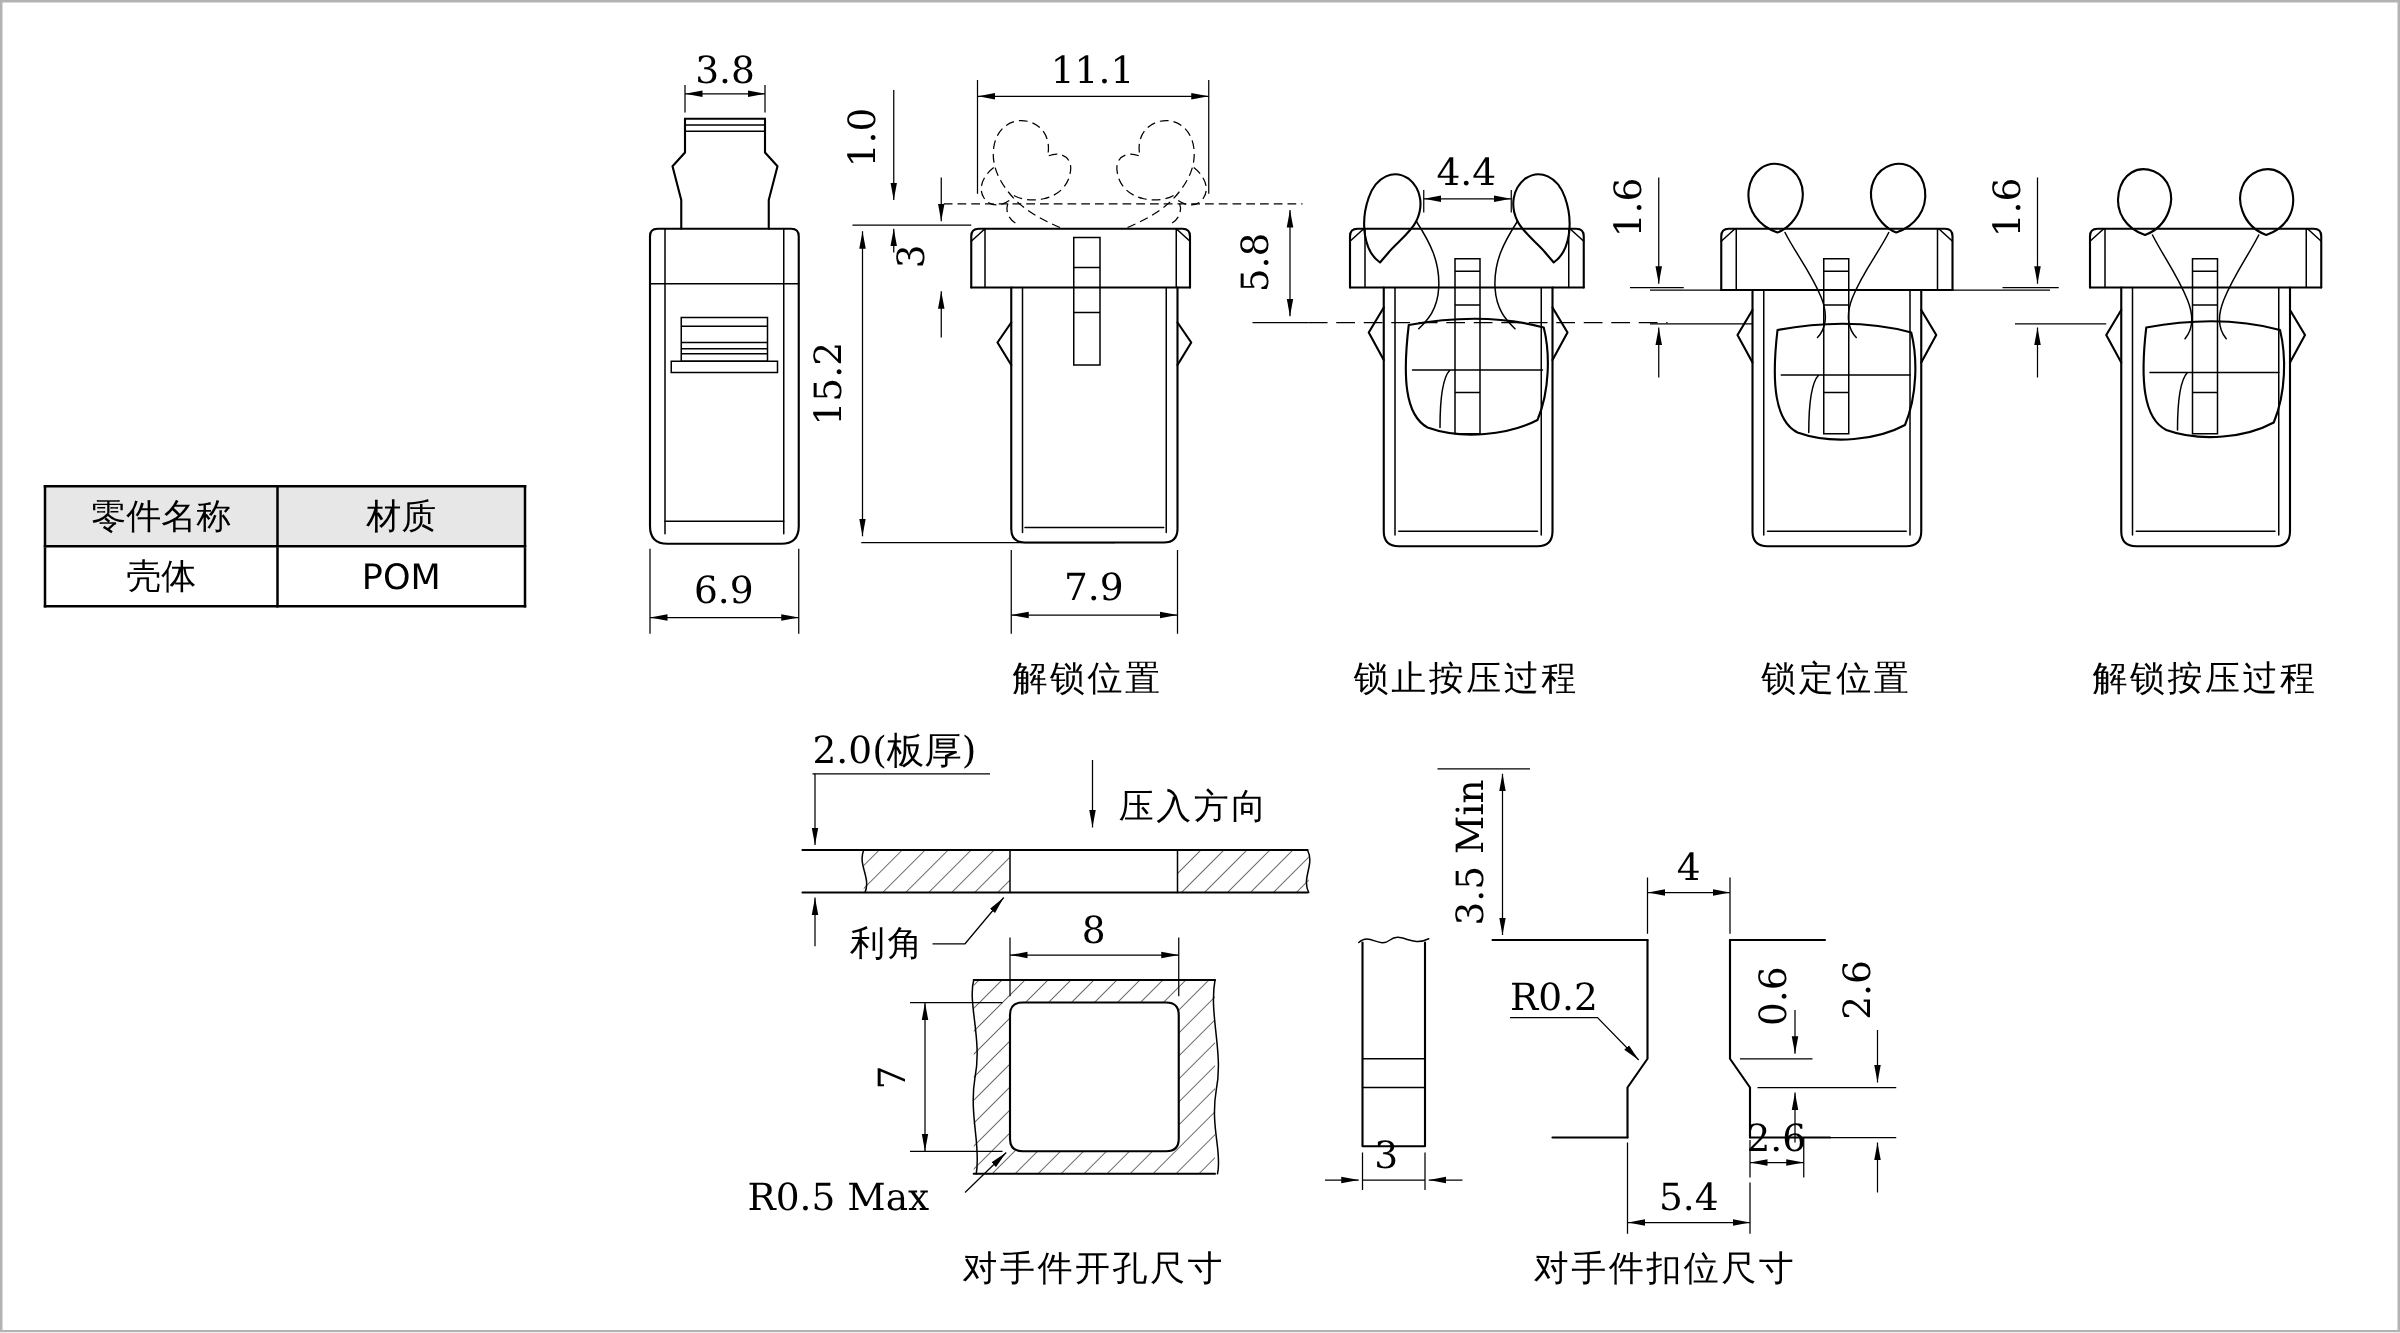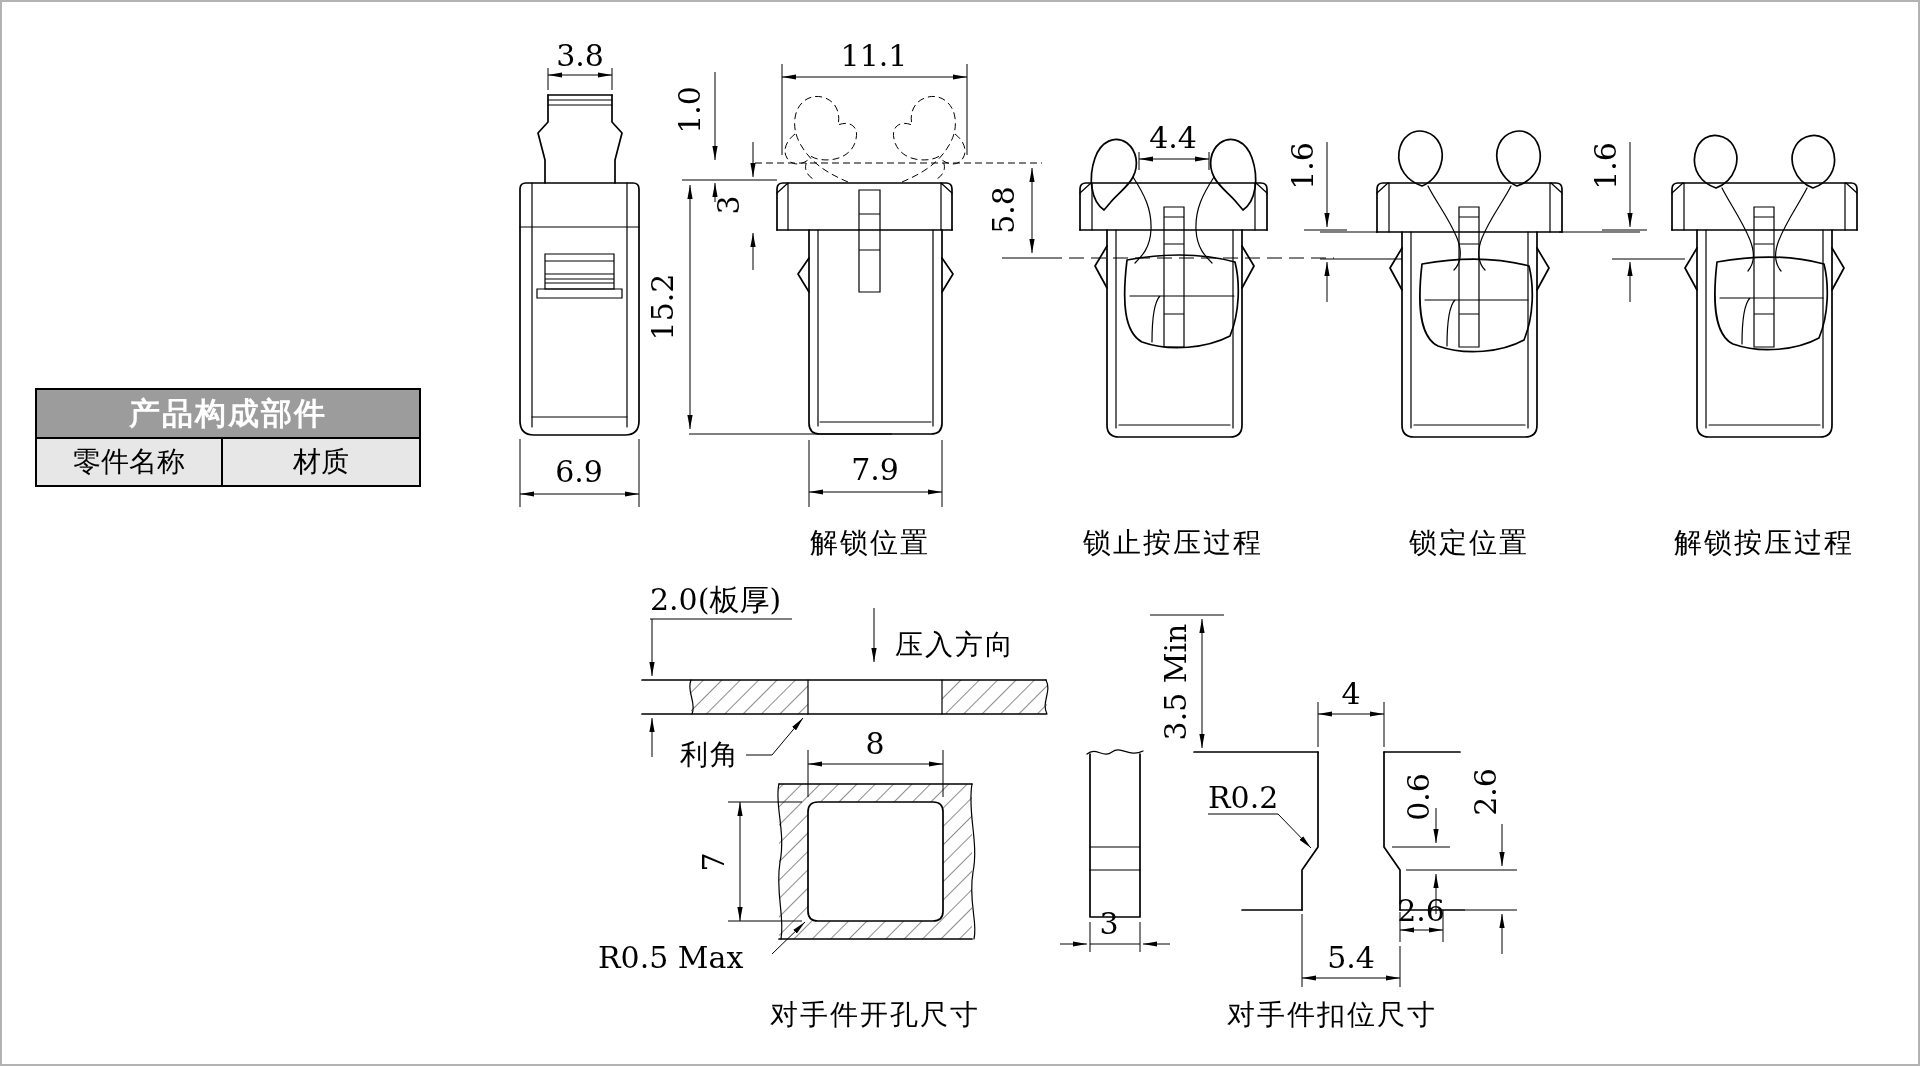--- a/index.html
+++ b/index.html
@@ -49,26 +49,27 @@
 <body>
 
 <div id="canvas">
 
   <table id="parts-table">
     <colgroup>
         <col class="c1">
         <col class="c2">
       </colgroup>
     <tbody>
-        <tr>
-          <th class="tbl-title" colspan="2">产品构成部件</th>
-        </tr>
     <tr class="alt">
       <td>零件名称</td>
       <td>材质</td>
+    </tr>
+    <tr>
+      <td>壳体</td>
+      <td>POM</td>
     </tr>
   </tbody>
     </table>
 
   <svg id="drawing" viewBox="0 0 1916 1062" xmlns="http://www.w3.org/2000/svg">
     <defs>
       <marker id="ar" viewBox="0 0 14 6" refX="14" refY="3" markerWidth="14" markerHeight="6" markerUnits="userSpaceOnUse" orient="auto-start-reverse">
         <path d="M14,3 L0,0.4 L0,5.6 Z" fill="#000"></path>
       </marker>
       <pattern id="hatch" patternUnits="userSpaceOnUse" width="13" height="13" patternTransform="rotate(45)">

